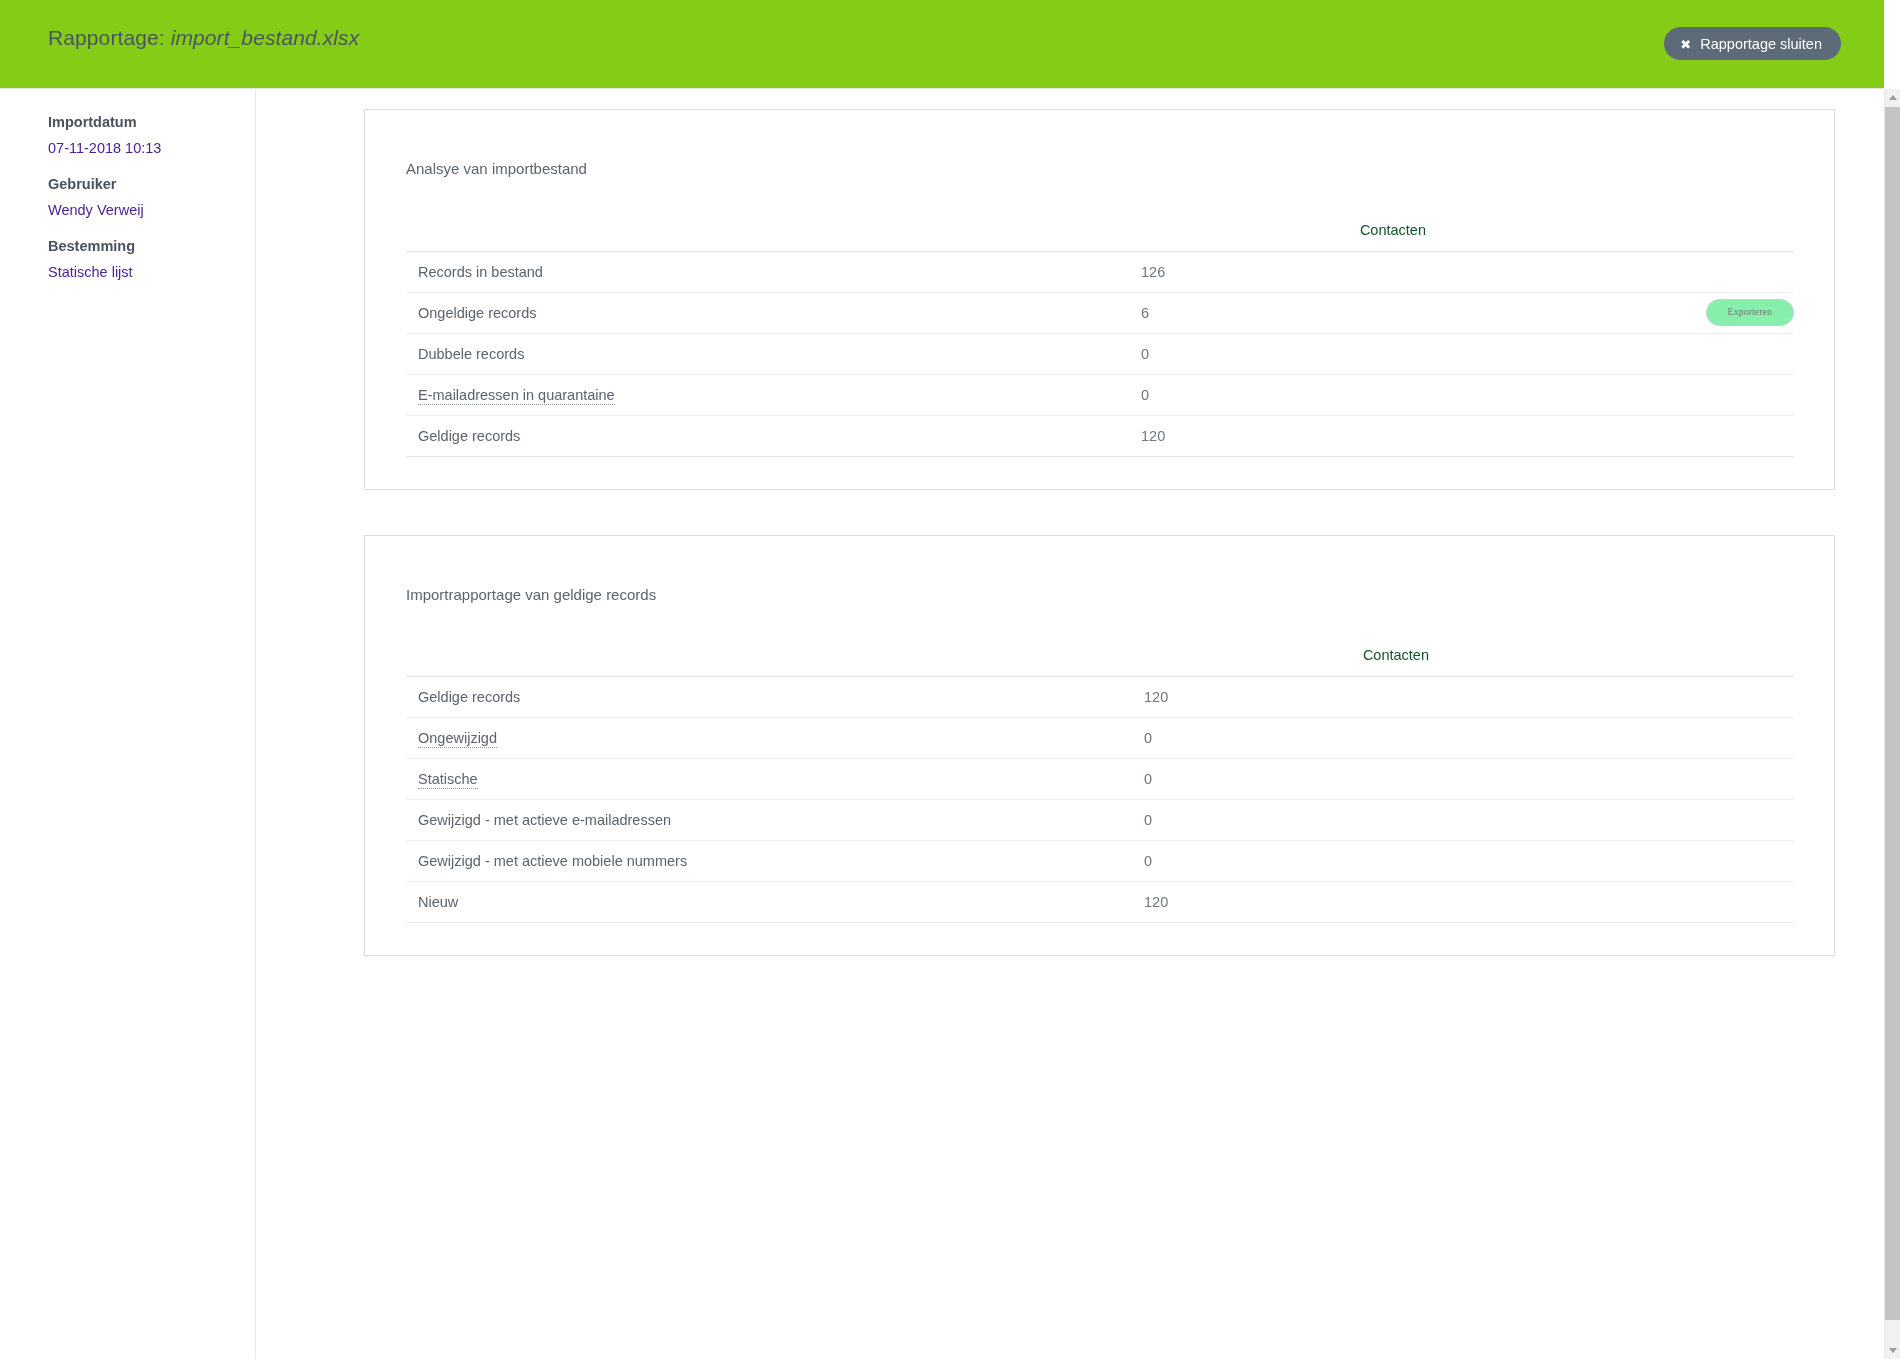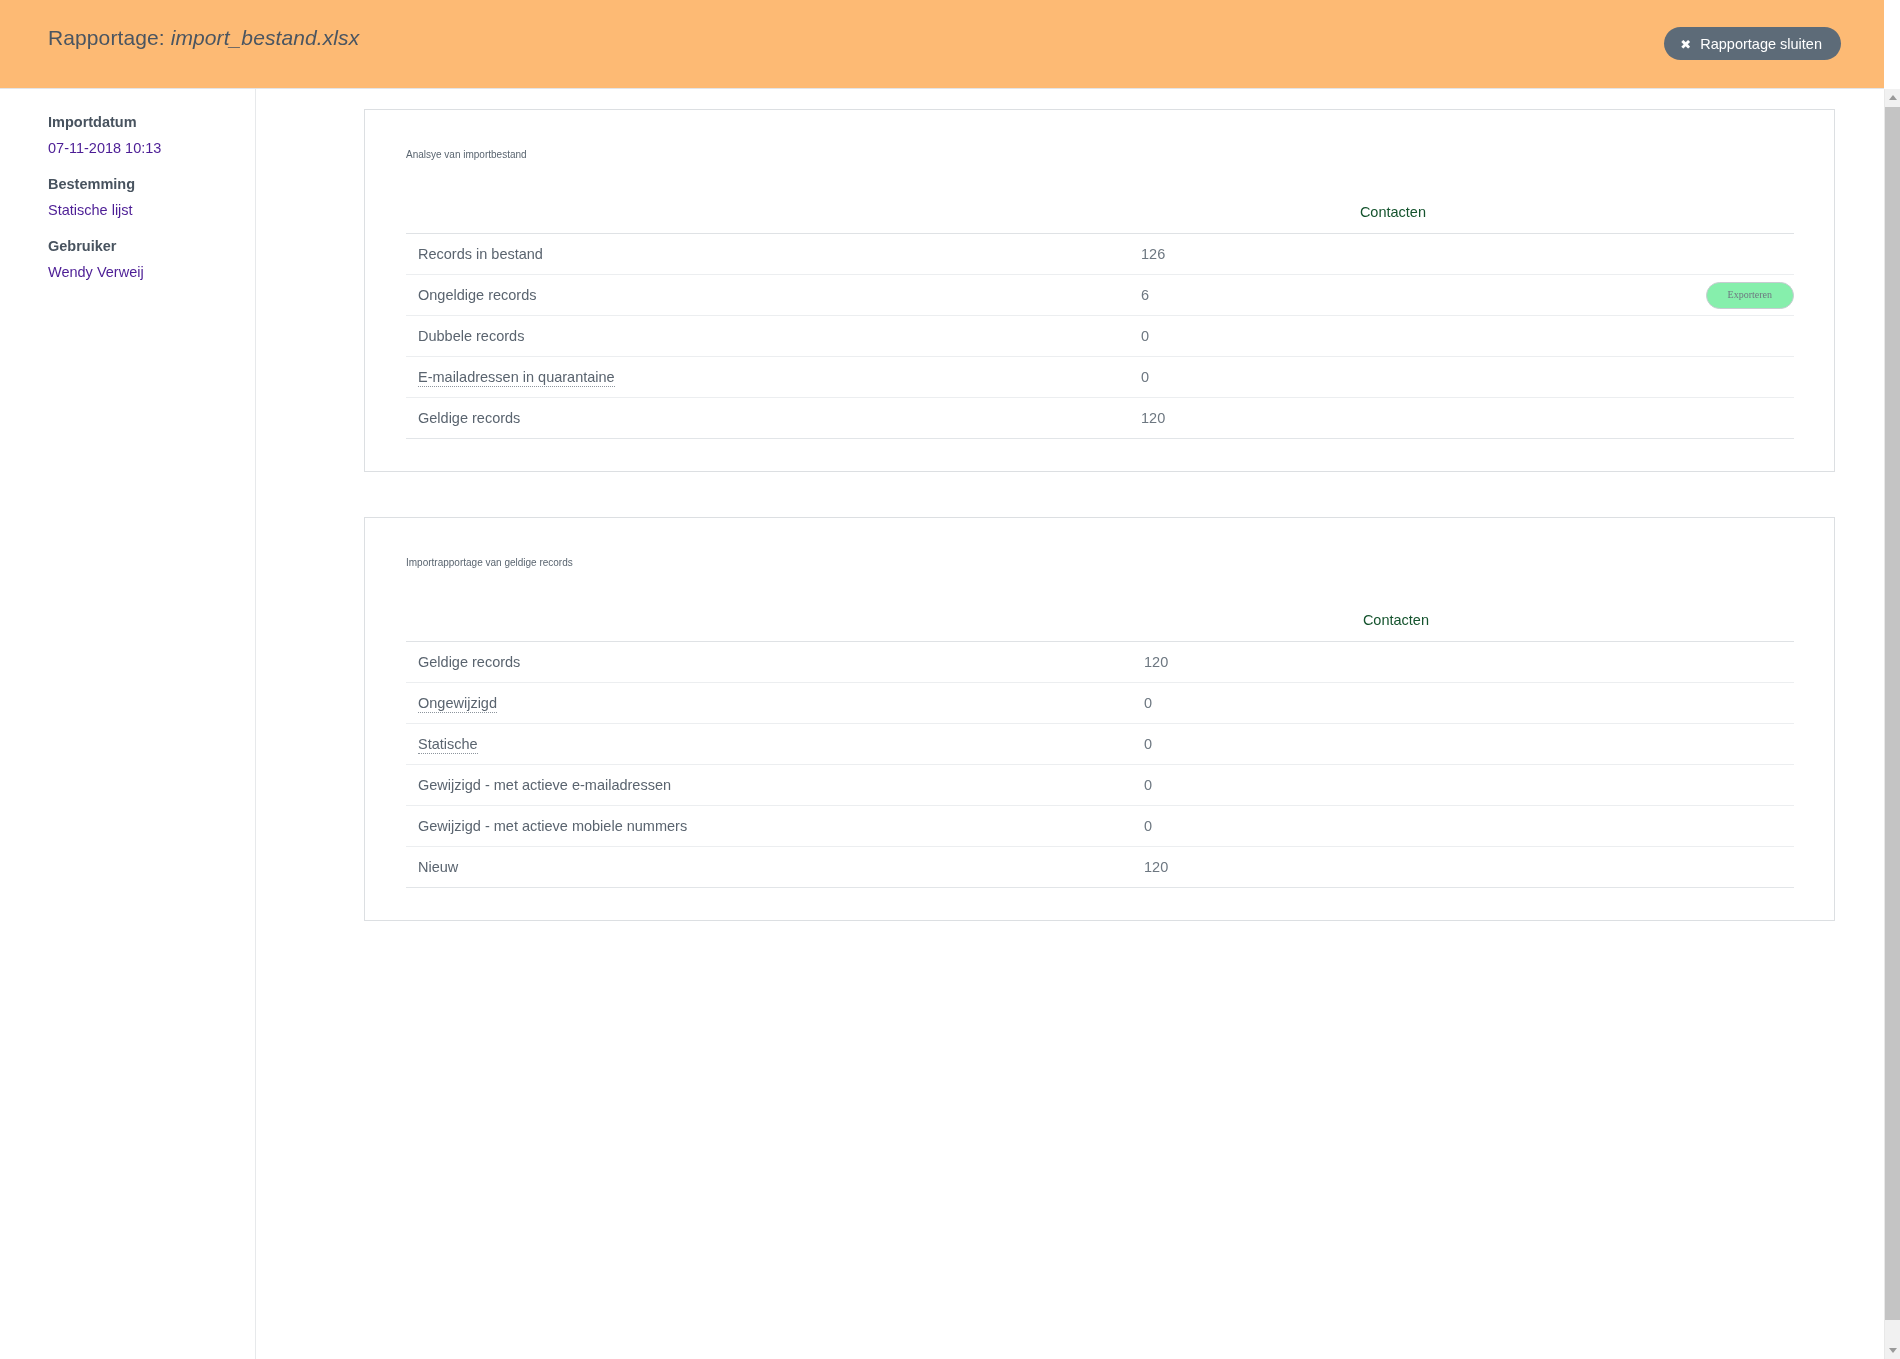--- a/index.html
+++ b/index.html
@@ -21,21 +21,21 @@
     height: 1359px;
     background: #ffffff;
   }
 
   
   .header {
     position: absolute;
     top: 0; left: 0;
     width: 1884px;
     height: 89px;
-    background: #fdba74;
+    background: #84cc16;
     border-bottom: 1px solid #e3e5e8;
   }
   .header-title {
     position: absolute;
     left: 48px;
     top: 26px;
     font-size: 21px;
     color: #4a5561;
     font-weight: 400;
     letter-spacing: 0.1px;
@@ -122,24 +122,24 @@
     position: relative;
     margin: 0 auto 45px auto;
     width: 1471px;
     background: #ffffff;
     border: 1px solid #dcdfe2;
     padding: 39px 41px 32px 41px;
   }
   .card:first-child { margin-top: 0; }
 
   .card-title {
-    font-size: 10px;
+    font-size: 15px;
     color: #5a6570;
     font-weight: 400;
-    margin: 0 0 44px 0;
+    margin: 12px 0 44px 0;
     line-height: 1.1;
   }
 
   table.report {
     width: 100%;
     border-collapse: collapse;
     table-layout: fixed;
   }
   table.report th,
   table.report td {
@@ -273,26 +273,26 @@
   </div>
 
   <div class="body-area">
 
     <aside class="sidebar">
       <div class="meta-block">
         <div class="meta-label">Importdatum</div>
         <div class="meta-value">07-11-2018 10:13</div>
       </div>
       <div class="meta-block">
+        <div class="meta-label">Gebruiker</div>
+        <div class="meta-value">Wendy Verweij</div>
+      </div>
+      <div class="meta-block">
         <div class="meta-label">Bestemming</div>
         <div class="meta-value">Statische lijst</div>
-      </div>
-      <div class="meta-block">
-        <div class="meta-label">Gebruiker</div>
-        <div class="meta-value">Wendy Verweij</div>
       </div>
     </aside>
 
     <main class="main">
 
       <section class="card card1">
         <h2 class="card-title">Analsye van importbestand</h2>
         <table class="report">
           <thead>
             <tr>

